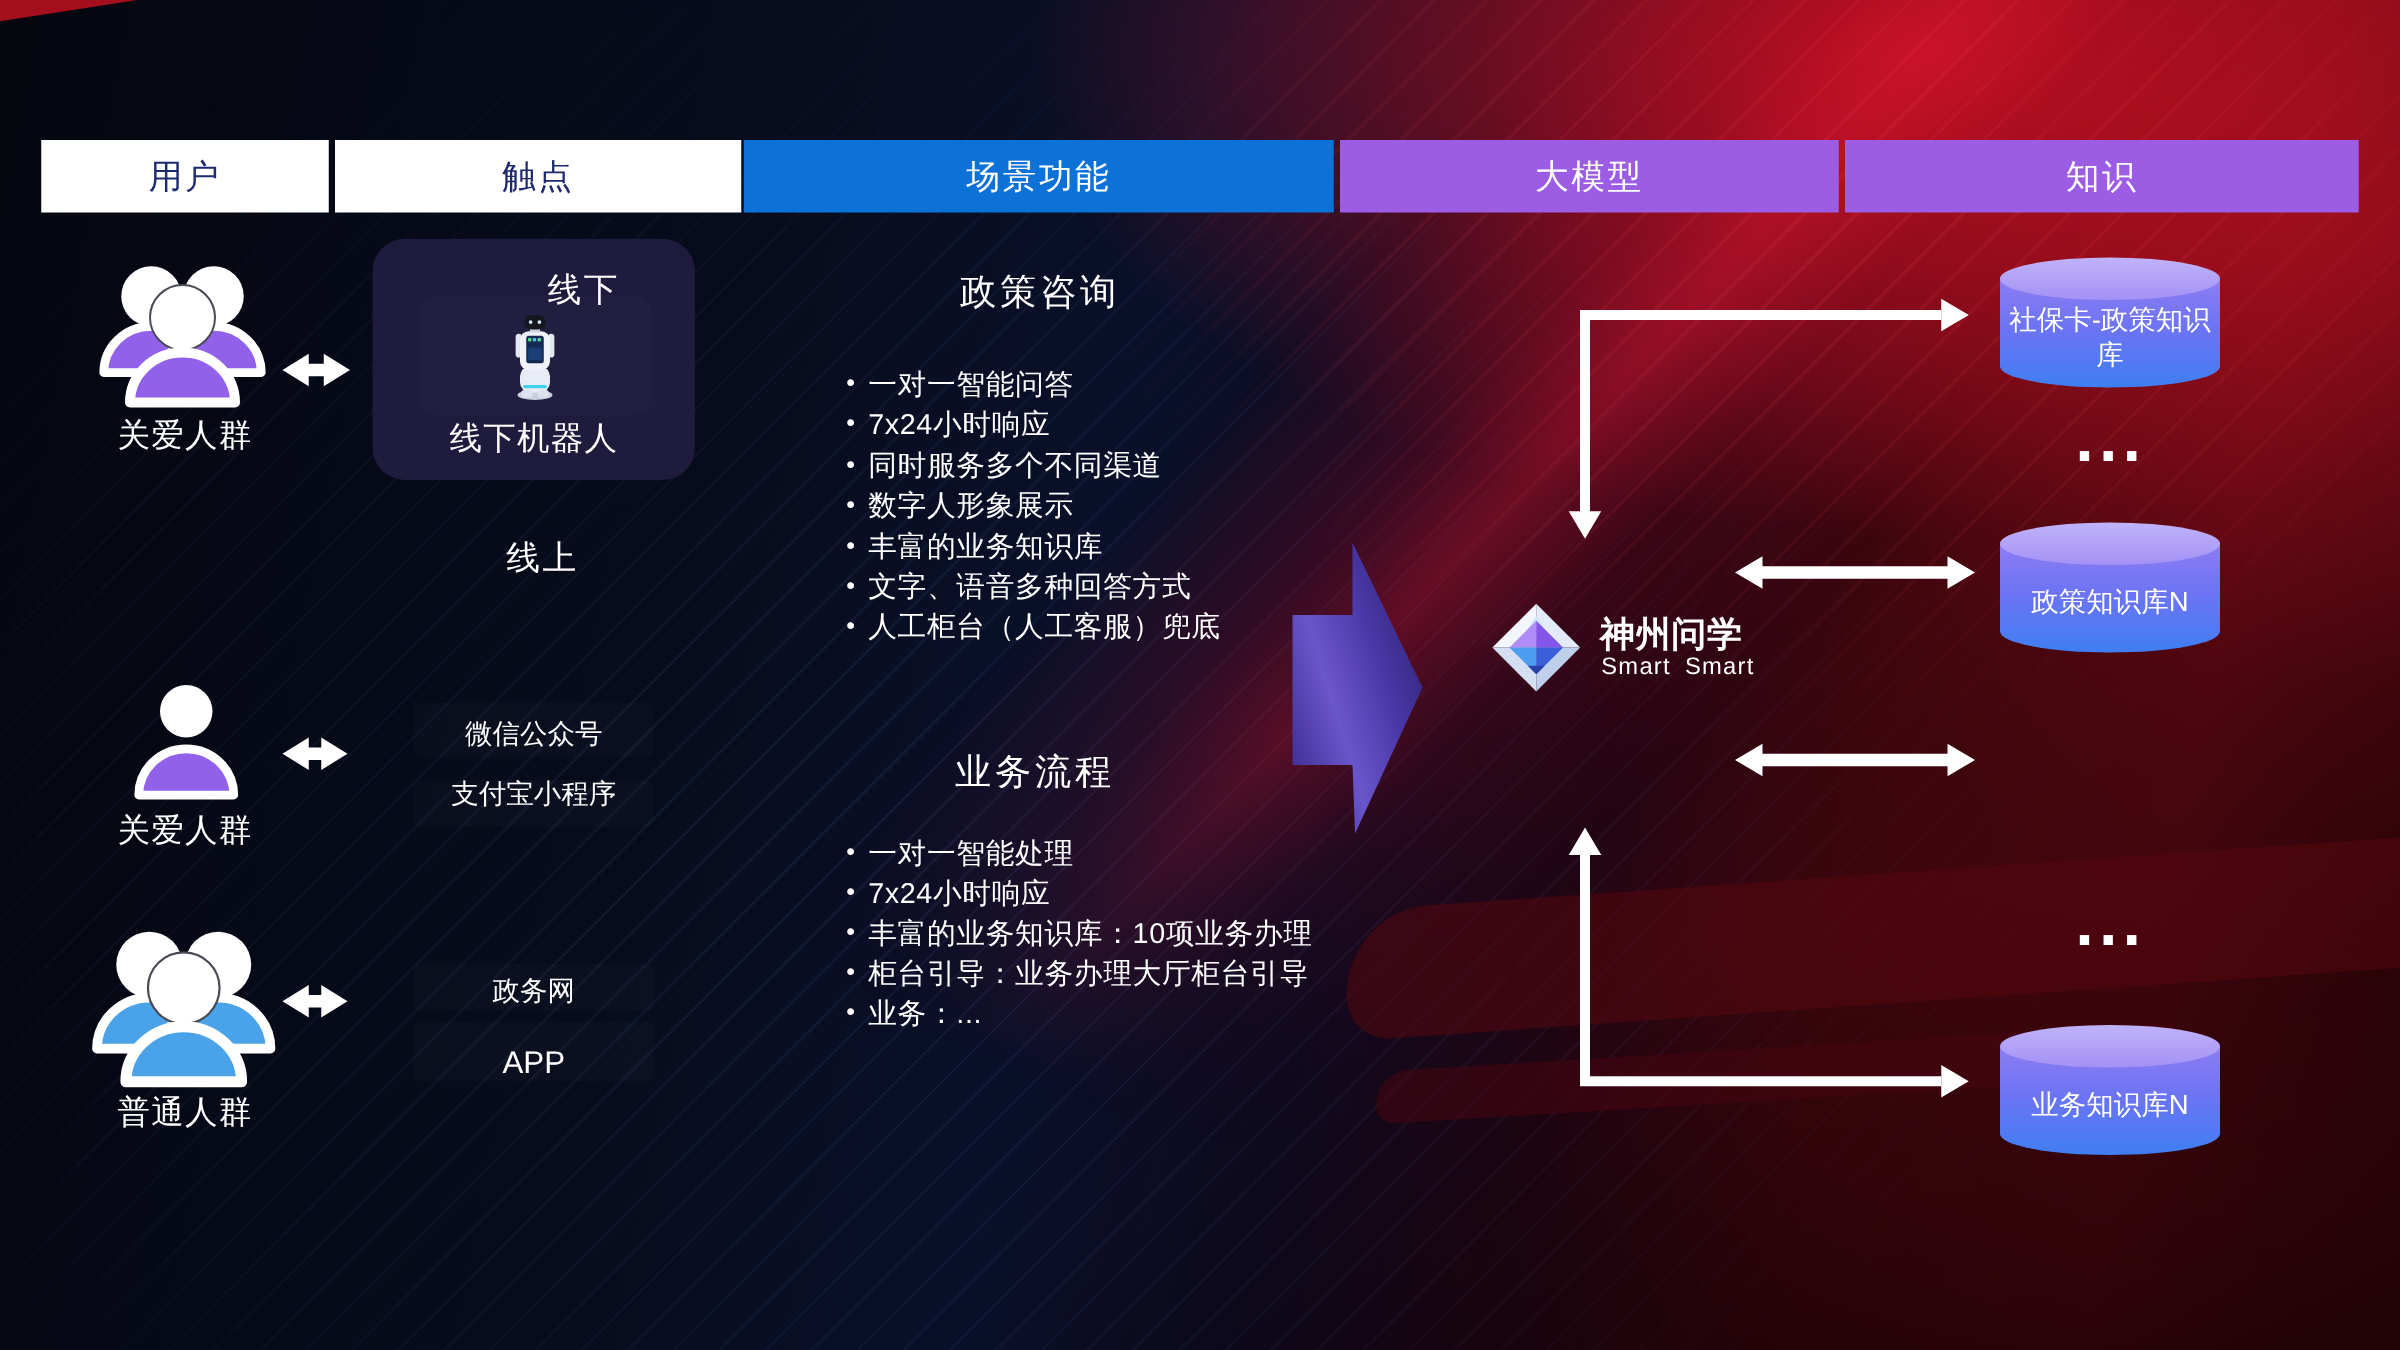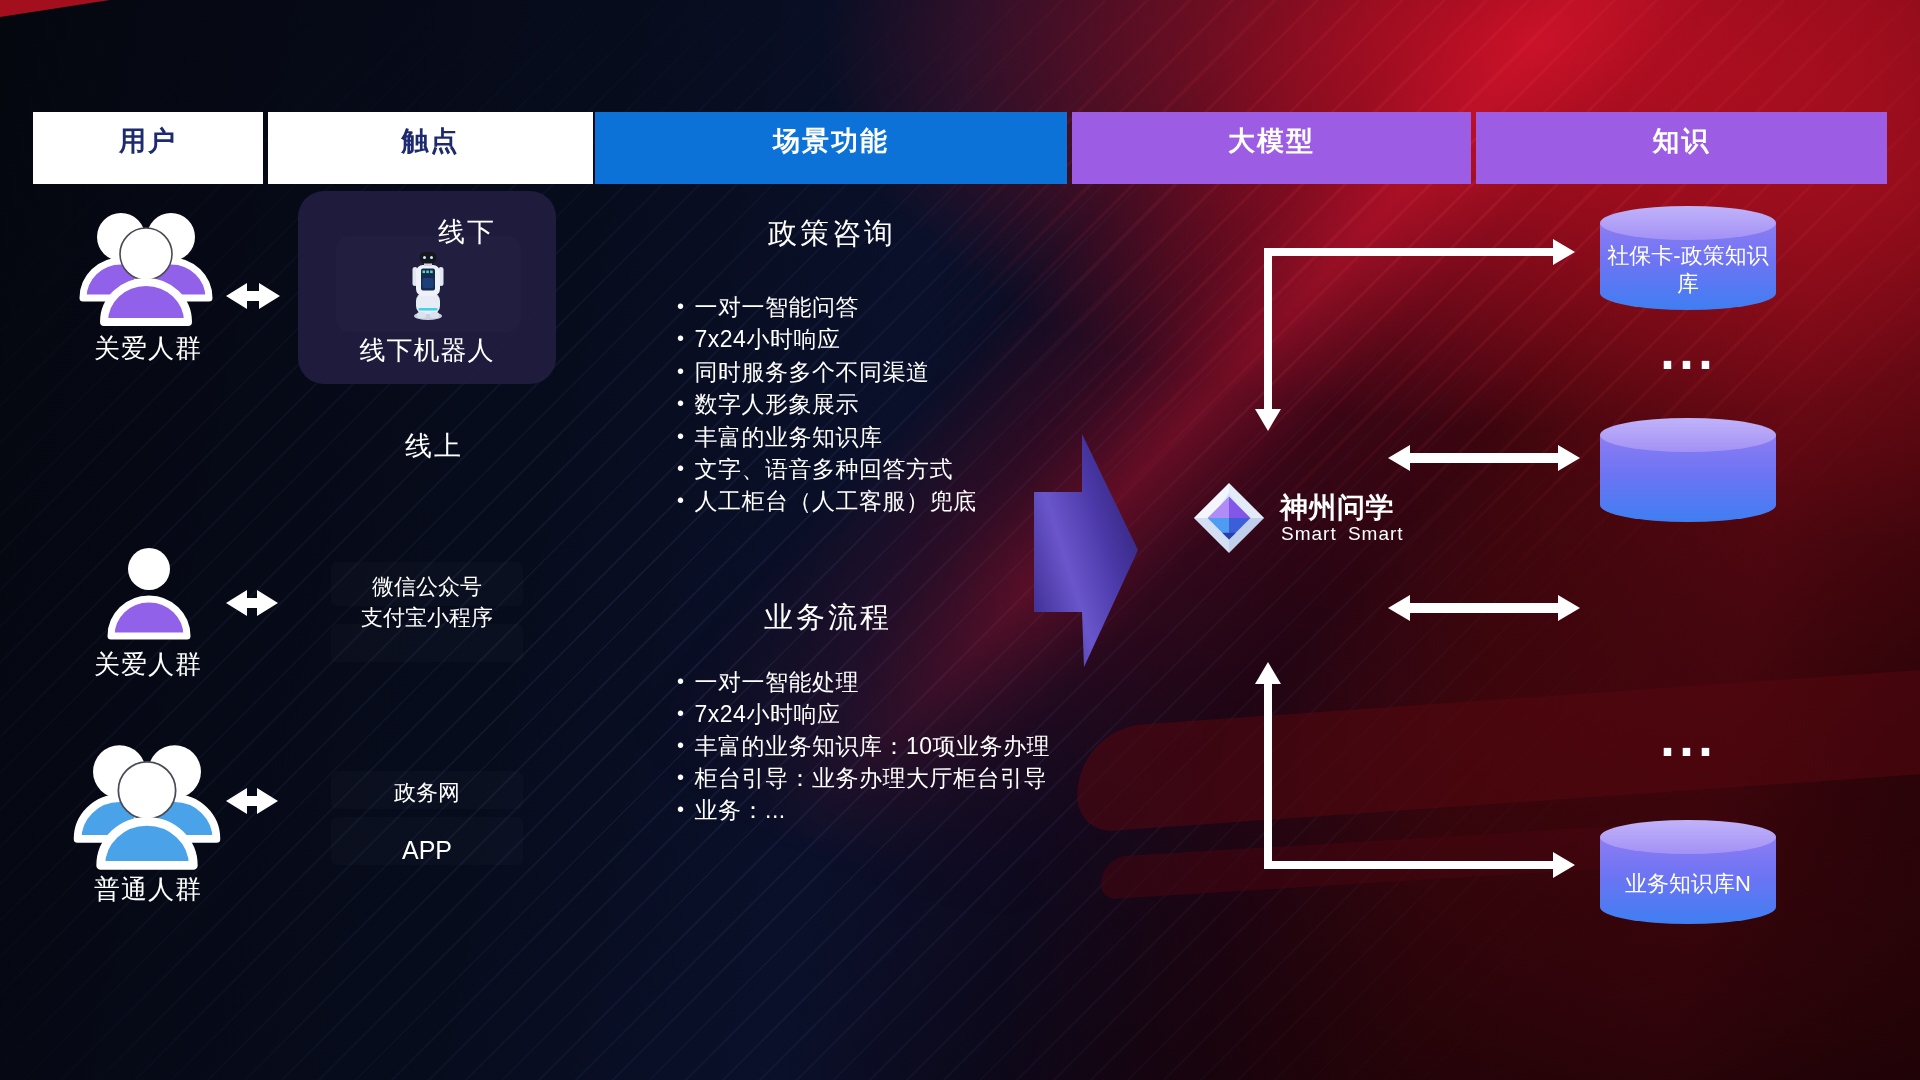--- a/index.html
+++ b/index.html
@@ -29,22 +29,22 @@
     background: linear-gradient(133deg, transparent 44%, rgba(175,12,38,.28) 50%, rgba(210,20,48,.52) 54%, rgba(150,10,32,.26) 58.5%, transparent 65%);
     -webkit-mask-image: radial-gradient(1350px 950px at 72% 22%, #000 0%, rgba(0,0,0,.75) 45%, transparent 78%);
             mask-image: radial-gradient(1350px 950px at 72% 22%, #000 0%, rgba(0,0,0,.75) 45%, transparent 78%);
   }
   .swoosh { position:absolute; pointer-events:none; }
   .swoosh1 { left:1075px; top:696px; width:950px; height:104px; background:#55070f; border-radius:130px 0 0 60px; transform:rotate(-4deg); opacity:.55; }
   .swoosh2 { left:1100px; top:838px; width:640px; height:42px; background:#470610; border-radius:60px 0 0 30px; transform:rotate(-3.5deg); opacity:.55; }
   .corner-red { position:absolute; left:0; top:0; width:110px; height:17px; background:#a30f1c; clip-path:polygon(0 0, 100% 0, 0 100%); pointer-events:none; }
 
   
-  .pill { position:absolute; top:112px; height:72px; line-height:58px; text-align:center;
-          font-size:27px; letter-spacing:2px; font-weight:700; }
+  .pill { position:absolute; top:112px; height:58px; line-height:58px; text-align:center;
+          font-size:27px; letter-spacing:2px; font-weight:400; }
   .pill.white { background:#ffffff; color:#1e2a6e; }
   .pill.blue  { background:#0d72d8; color:#ffffff; }
   .pill.purple{ background:#9c5ce4; color:#ffffff; }
   #pill-0 { left:33px;   width:230px; }
   #pill-1 { left:268px;  width:325px; }
   #pill-2 { left:595px;  width:472px; }
   #pill-3 { left:1072px; width:399px; }
   #pill-4 { left:1476px; width:411px; }
 
   .abs { position:absolute; }
@@ -159,21 +159,21 @@
   </svg>
   <div class="wlabel" style="left:298px; top:333px; width:258px; font-size:26px; letter-spacing:1px;">线下机器人</div>
 
   <div class="wlabel" style="left:334px; top:428px; width:200px; font-size:27px; letter-spacing:2px;">线上</div>
 
   <div class="online-box" style="top:562px; height:44px;"></div>
   <div class="online-box" style="top:624px; height:38px;"></div>
   <div class="online-box" style="top:771px; height:38px;"></div>
   <div class="online-box" style="top:817px; height:48px;"></div>
   <div class="wlabel" style="left:331px; top:572px; width:192px; font-size:22px;">微信公众号</div>
-  <div class="wlabel" style="left:331px; top:603px; width:192px; font-size:22px;">支付宝小程序</div>
+  <div class="wlabel" style="left:331px; top:620px; width:192px; font-size:22px;">支付宝小程序</div>
   <div class="wlabel" style="left:331px; top:778px; width:192px; font-size:22px;">政务网</div>
   <div class="wlabel" style="left:331px; top:836px; width:192px; font-size:25px;">APP</div>
 
   <div class="scene-title" style="left:692px; top:214px;">政策咨询</div>
   <ul class="bullets b1" style="left:677px; top:291px;">
     <li>一对一智能问答</li>
     <li>7x24小时响应</li>
     <li>同时服务多个不同渠道</li>
     <li>数字人形象展示</li>
     <li>丰富的业务知识库</li>
@@ -257,20 +257,21 @@
 
   <div class="cyl" style="top:206px;">
     <div class="cyl-body"></div>
     <div class="cyl-top"></div>
     <div class="cyl-label">社保卡-政策知识库</div>
   </div>
   <div class="dots" style="top:330px;">...</div>
   <div class="cyl" style="top:418px;">
     <div class="cyl-body"></div>
     <div class="cyl-top"></div>
+    <div class="cyl-label">政策知识库N</div>
   </div>
   <div class="dots" style="top:717px;">...</div>
   <div class="cyl" style="top:820px;">
     <div class="cyl-body"></div>
     <div class="cyl-top"></div>
     <div class="cyl-label">业务知识库N</div>
   </div>
 
 </div>
 

